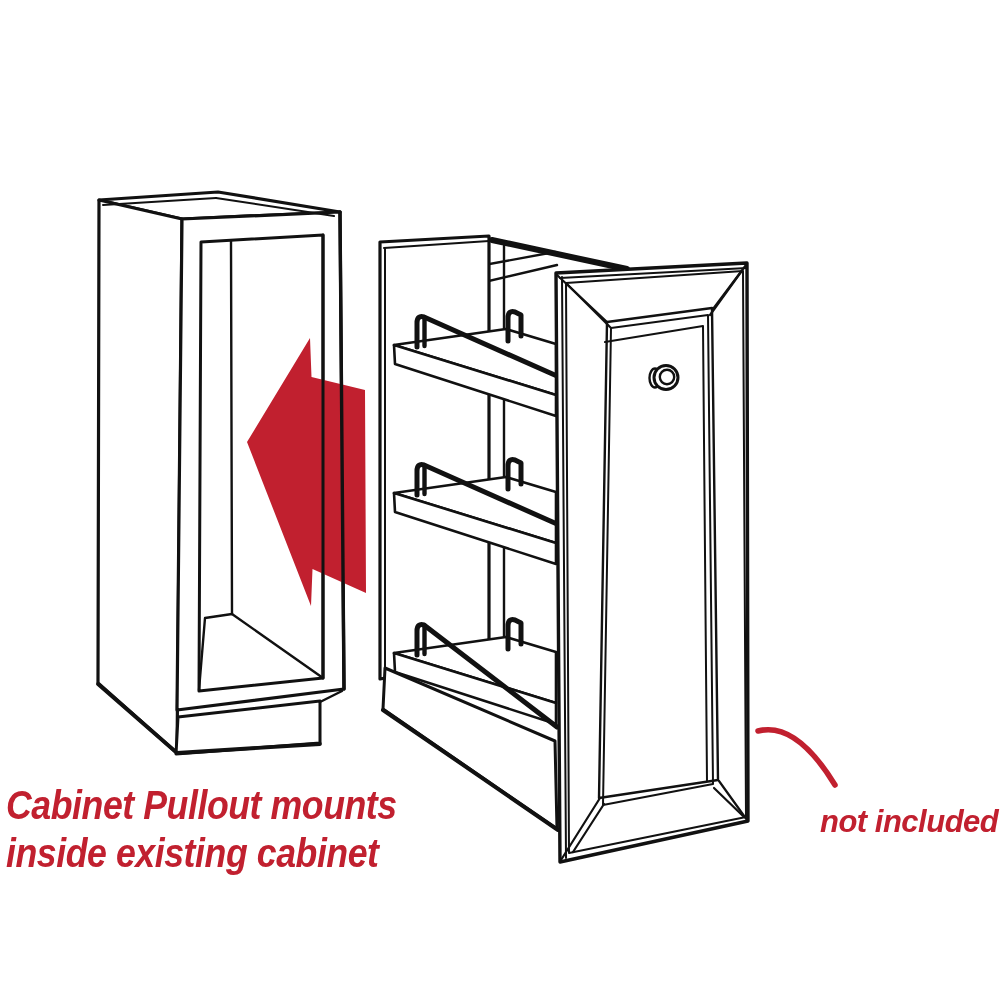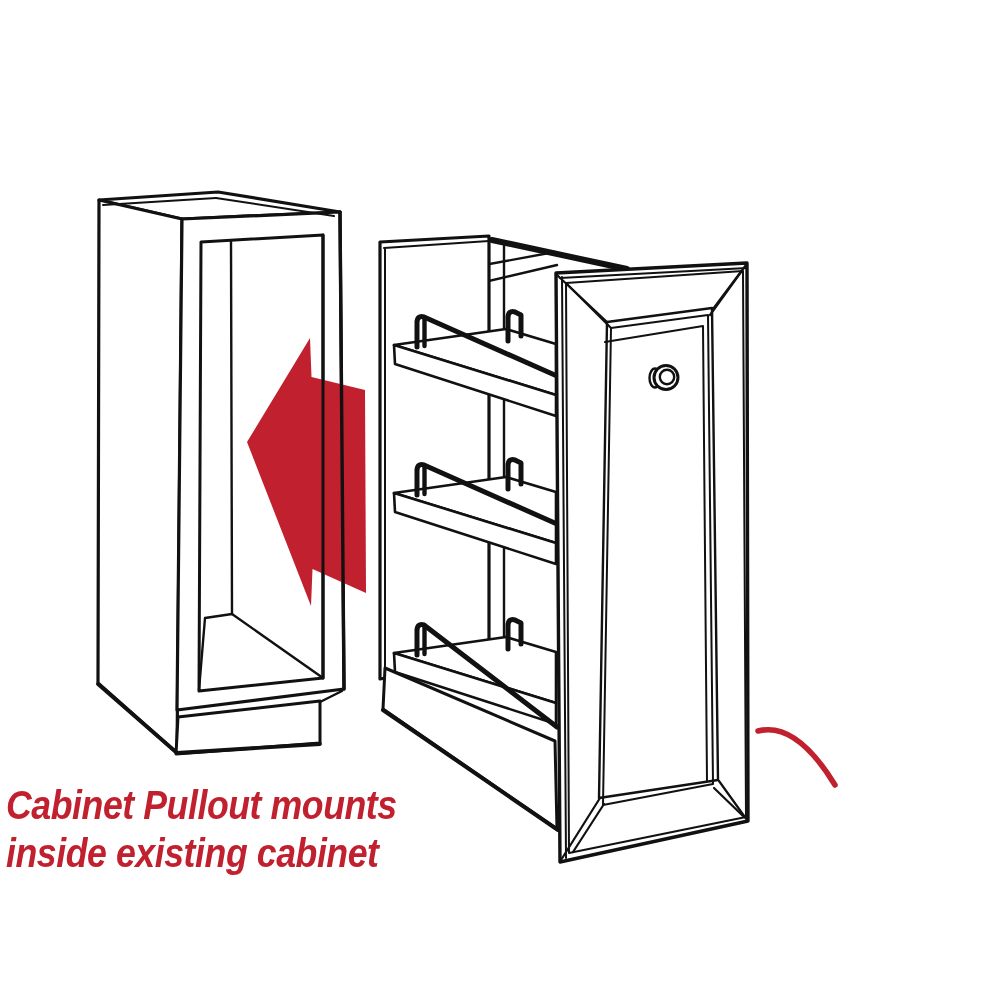--- a/index.html
+++ b/index.html
@@ -132,14 +132,15 @@
 
     <path class="red-stroke" stroke-width="5.5" d="M754,690 Q792,680 831,744"></path>
   </svg>
 
   <div class="cap" id="cap-left">
     <div>Cabinet Pullout mounts</div>
     <div>inside existing cabinet</div>
   </div>
 
   <div class="cap" id="cap-right">
+    <div>not included</div>
   </div>
 </div>
 
 </body></html>

